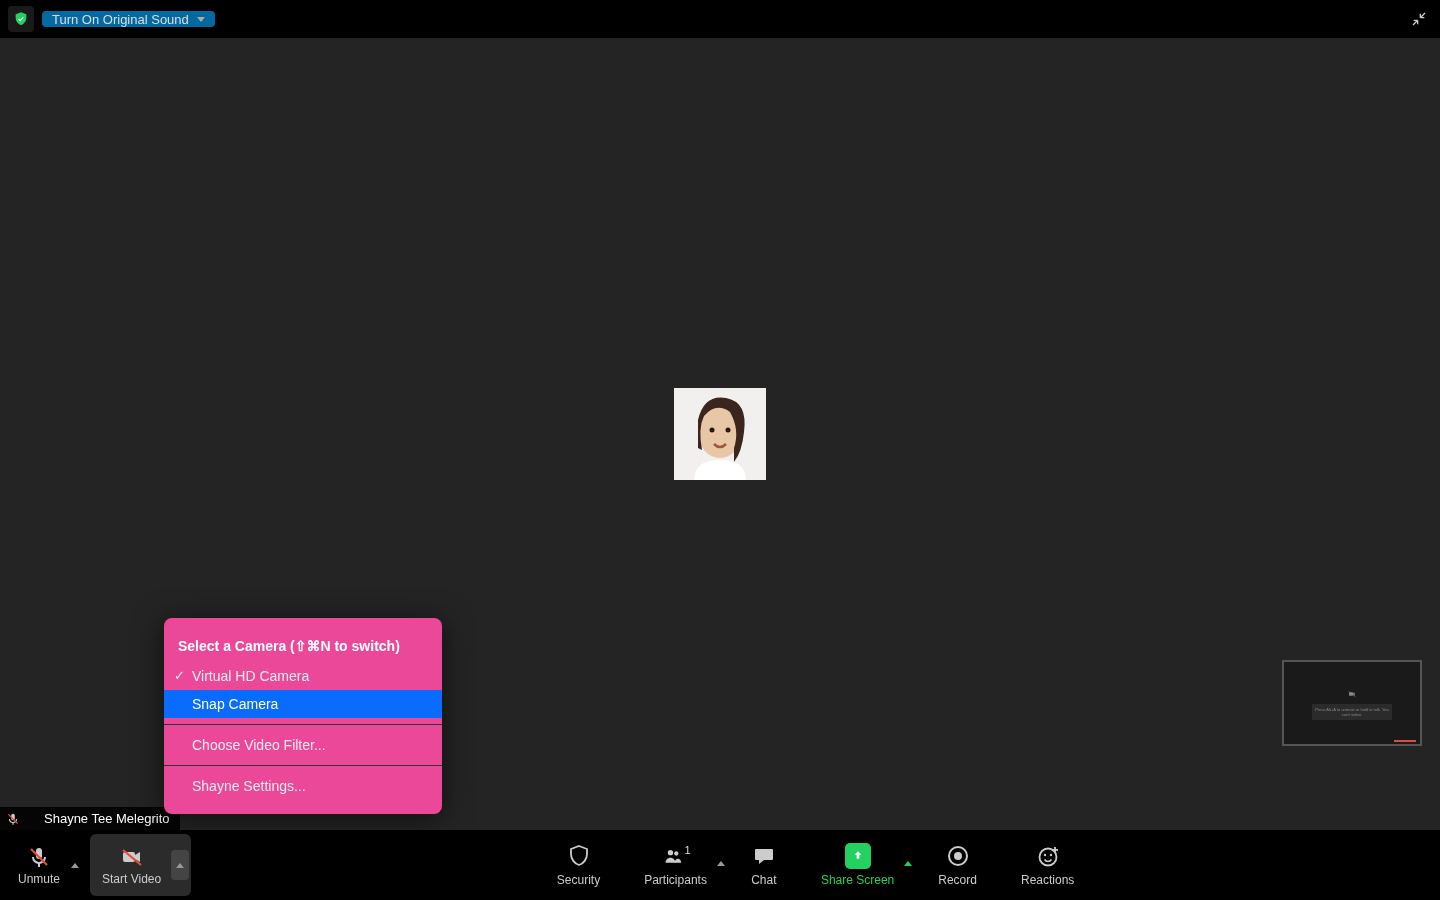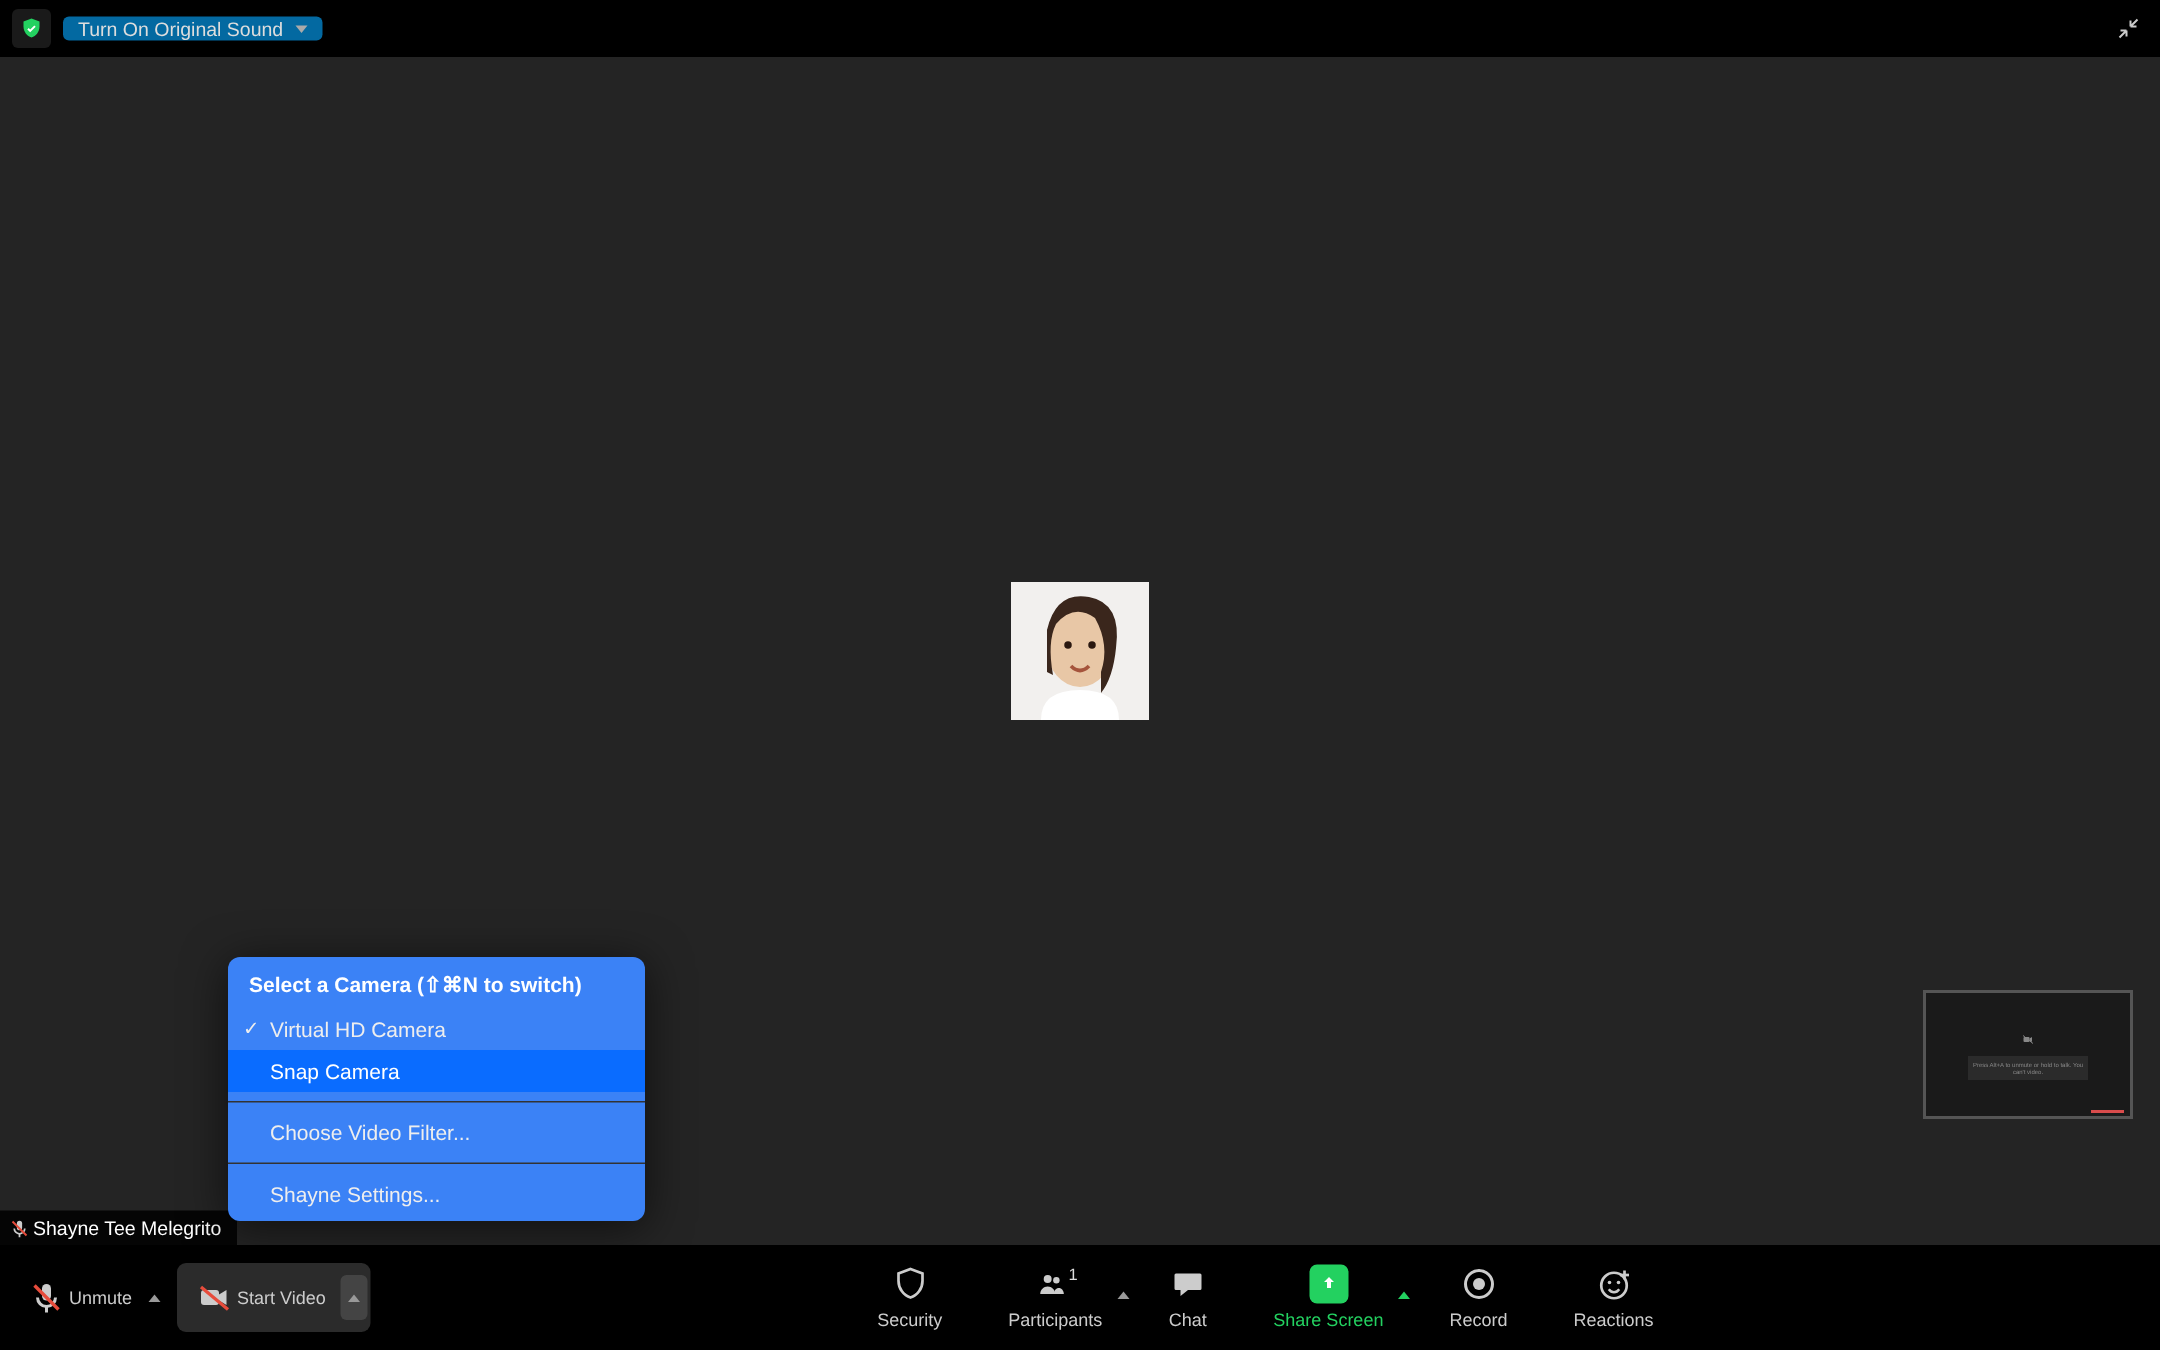--- a/index.html
+++ b/index.html
@@ -11,45 +11,45 @@
   .sound-btn { background:#0369a1; color:#ddd; font-size:13px; height:16px; display:flex; align-items:center; padding:0 10px; border-radius:4px; gap:8px;}
   .caret-down { width:0;height:0;border-left:4px solid transparent;border-right:4px solid transparent;border-top:5px solid #aaa;}
   .minmax { margin-left:auto; width:26px; height:26px; display:flex; align-items:center; justify-content:center; }
 
   
   .stage { position:absolute; top:38px; left:0; right:0; bottom:70px; background:#242424; }
   .avatar { position:absolute; top:50%; left:50%; transform:translate(-50%, -50%); width:92px; height:92px; background:linear-gradient(135deg,#e8d5c4 0%, #d4a574 40%, #7a4a2e 100%); }
   .avatar svg { width:100%; height:100%; }
 
   
-  .name-tag { position:absolute; bottom:0; left:0; background:rgba(0,0,0,0.85); color:#fff; font-size:13px; padding:4px 10px 4px 6px; display:flex; align-items:center; gap:2px;}
+  .name-tag { position:absolute; bottom:0; left:0; background:rgba(0,0,0,0.85); color:#fff; font-size:13px; padding:4px 10px 4px 6px; display:flex; align-items:center; gap:24px;}
   .mic-muted-icon { width:14px; height:14px; }
 
   
   .toolbar { position:absolute; bottom:0; left:0; right:0; height:70px; background:#000; display:flex; align-items:center; }
   .tb-left { display:flex; align-items:center; padding-left:12px; gap:0; }
   .tb-center { margin:0 auto; display:flex; align-items:center; gap:28px; }
   .tb-btn { display:flex; flex-direction:column; align-items:center; justify-content:center; color:#ccc; font-size:12px; gap:4px; padding:4px 8px; position:relative; cursor:pointer;}
   .tb-btn.green { color:#23d160; }
   .tb-icon { width:26px; height:26px; display:flex; align-items:center; justify-content:center; }
   .share-icon { width:26px; height:26px; background:#23d160; border-radius:5px; display:flex; align-items:center; justify-content:center; }
   .caret-up { width:0;height:0;border-left:4px solid transparent;border-right:4px solid transparent;border-bottom:5px solid #999; }
   .caret-up.green { border-bottom-color:#23d160; }
   .caret-wrap { position:absolute; top:8px; right:-10px; }
 
   .audio-group { display:flex; align-items:center; }
-  .audio-btn { display:flex; flex-direction:row; align-items:center; font-size:12px; color:#ccc; gap:2px; padding:6px 6px;}
+  .audio-btn { display:flex; flex-direction:column; align-items:center; font-size:12px; color:#ccc; gap:2px; padding:6px 6px;}
   .caret-btn { width:18px; height:30px; display:flex; align-items:center; justify-content:center; border-radius:4px;}
   .caret-btn.active { background:#3a3a3a; }
 
   .video-group { display:flex; align-items:center; margin-left:6px; background:#2b2b2b; border-radius:6px; padding:4px 2px 4px 6px;}
   .video-group .caret-btn { background:#444; border-radius:4px; margin-left:4px;}
 
   
-  .menu { position:absolute; bottom:86px; left:152px; width:278px; background:#3b82f6; border-radius:8px; padding:4px 0; font-size:14px; box-shadow:0 4px 30px rgba(0,0,0,0.6);}
+  .menu { position:absolute; bottom:86px; left:164px; width:278px; background:#ec4899; border-radius:8px; padding:14px 0; font-size:14px; box-shadow:0 4px 30px rgba(0,0,0,0.6);}
   .menu-header { color:#fff; font-weight:600; padding:6px 14px 8px 14px; font-size:14px; }
   .menu-item { color:#eee; padding:6px 14px 6px 28px; position:relative;}
   .menu-item.checked::before { content:"✓"; position:absolute; left:10px; color:#eee; font-size:13px;}
   .menu-item.highlight { background:#0a6cff; color:#fff; }
   .menu-sep { height:1px; background:#333; margin:6px 0;}
 
   
   .selfview { position:absolute; right:18px; bottom:84px; width:140px; height:86px; background:#1a1a1a; border:2px solid #555; display:flex; align-items:center; justify-content:center; }
   .selfview-inner { width:80px; background:#2b2b2b; padding:3px; font-size:4px; color:#888; text-align:center;}
   .sv-cam { width:10px; height:8px; margin:0 auto 2px auto; }

